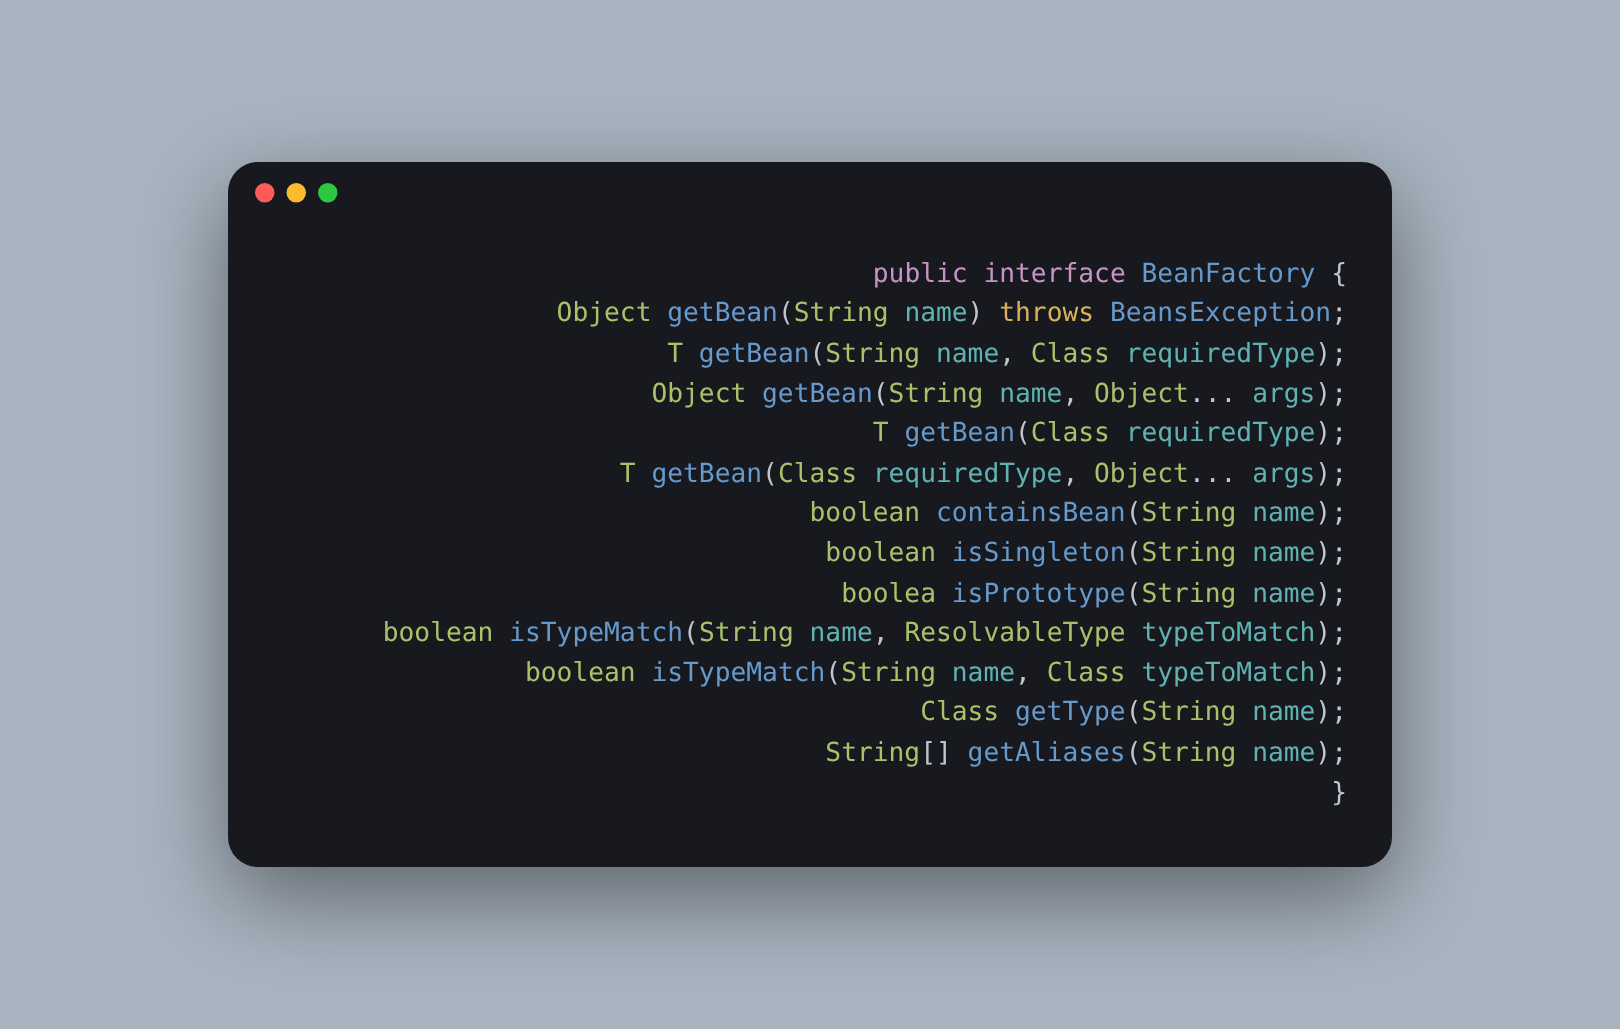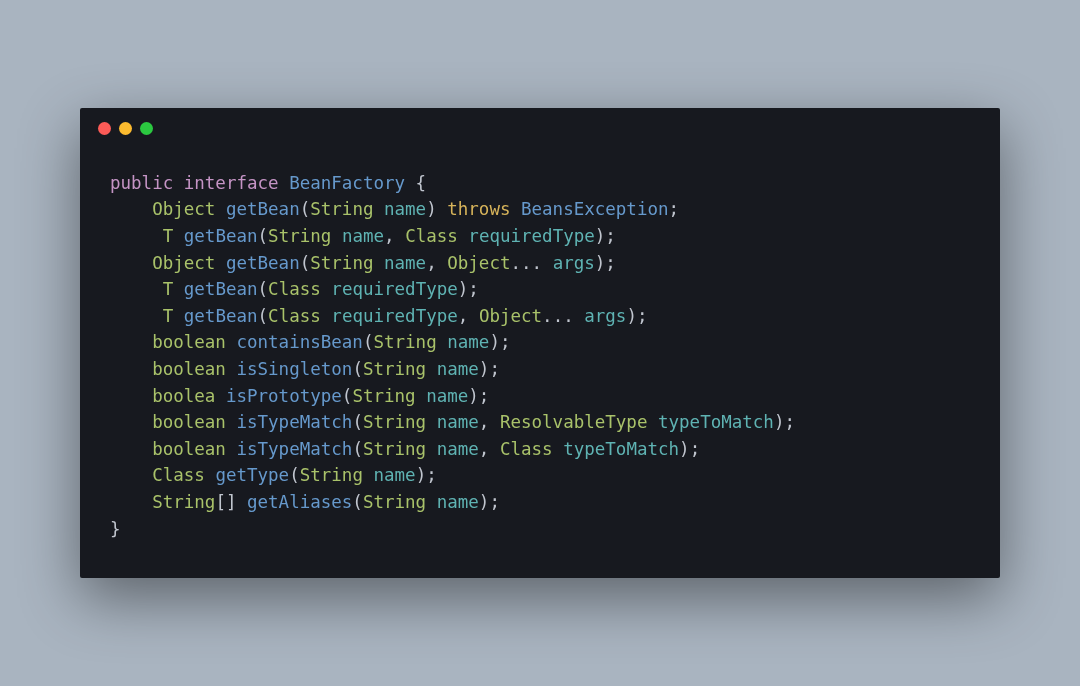--- a/index.html
+++ b/index.html
@@ -6,25 +6,26 @@
 body {
   width: 1080px;
   height: 686px;
   background: #a9b4c0;
   display: flex;
   align-items: center;
   justify-content: center;
   font-family: "SF Mono", "Monaco", "Menlo", "Consolas", "DejaVu Sans Mono", monospace;
 }
 .window {
-  width: 920px;
+  width: 776px;
   background: #17191f;
-  border-radius: 2px;
+  border-radius: 20px;
   box-shadow: 0 20px 60px rgba(0,0,0,0.45);
   overflow: hidden;
+  text-align: right;
 }
 .titlebar {
   height: 42px;
   padding: 0 18px;
   display: flex;
   align-items: center;
   gap: 8px;
 }
 .dot {
   width: 13px;

